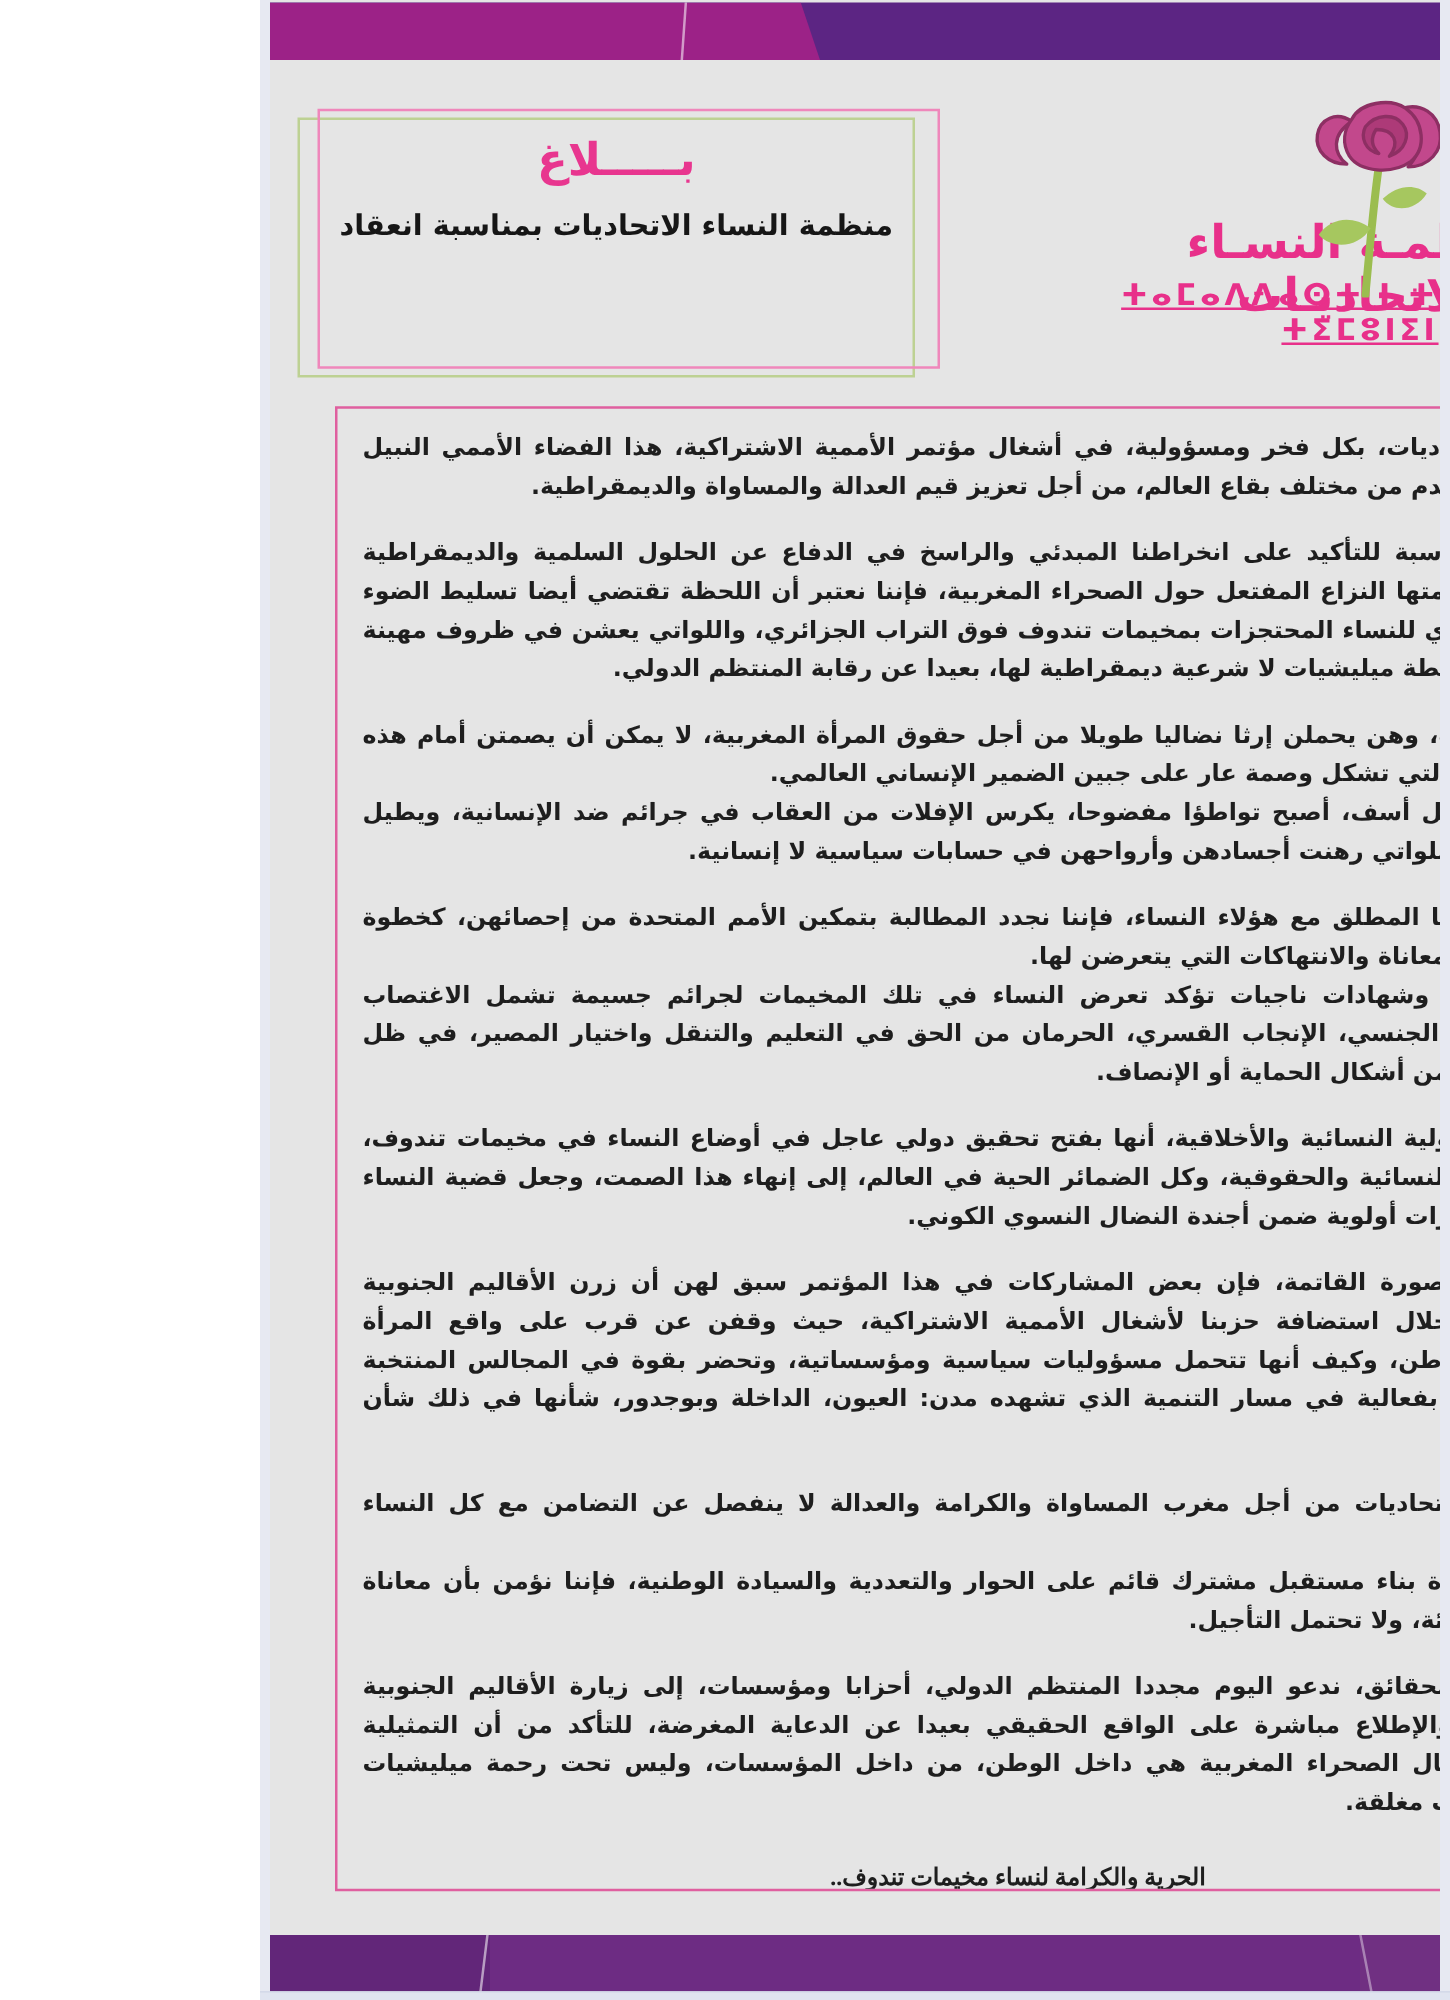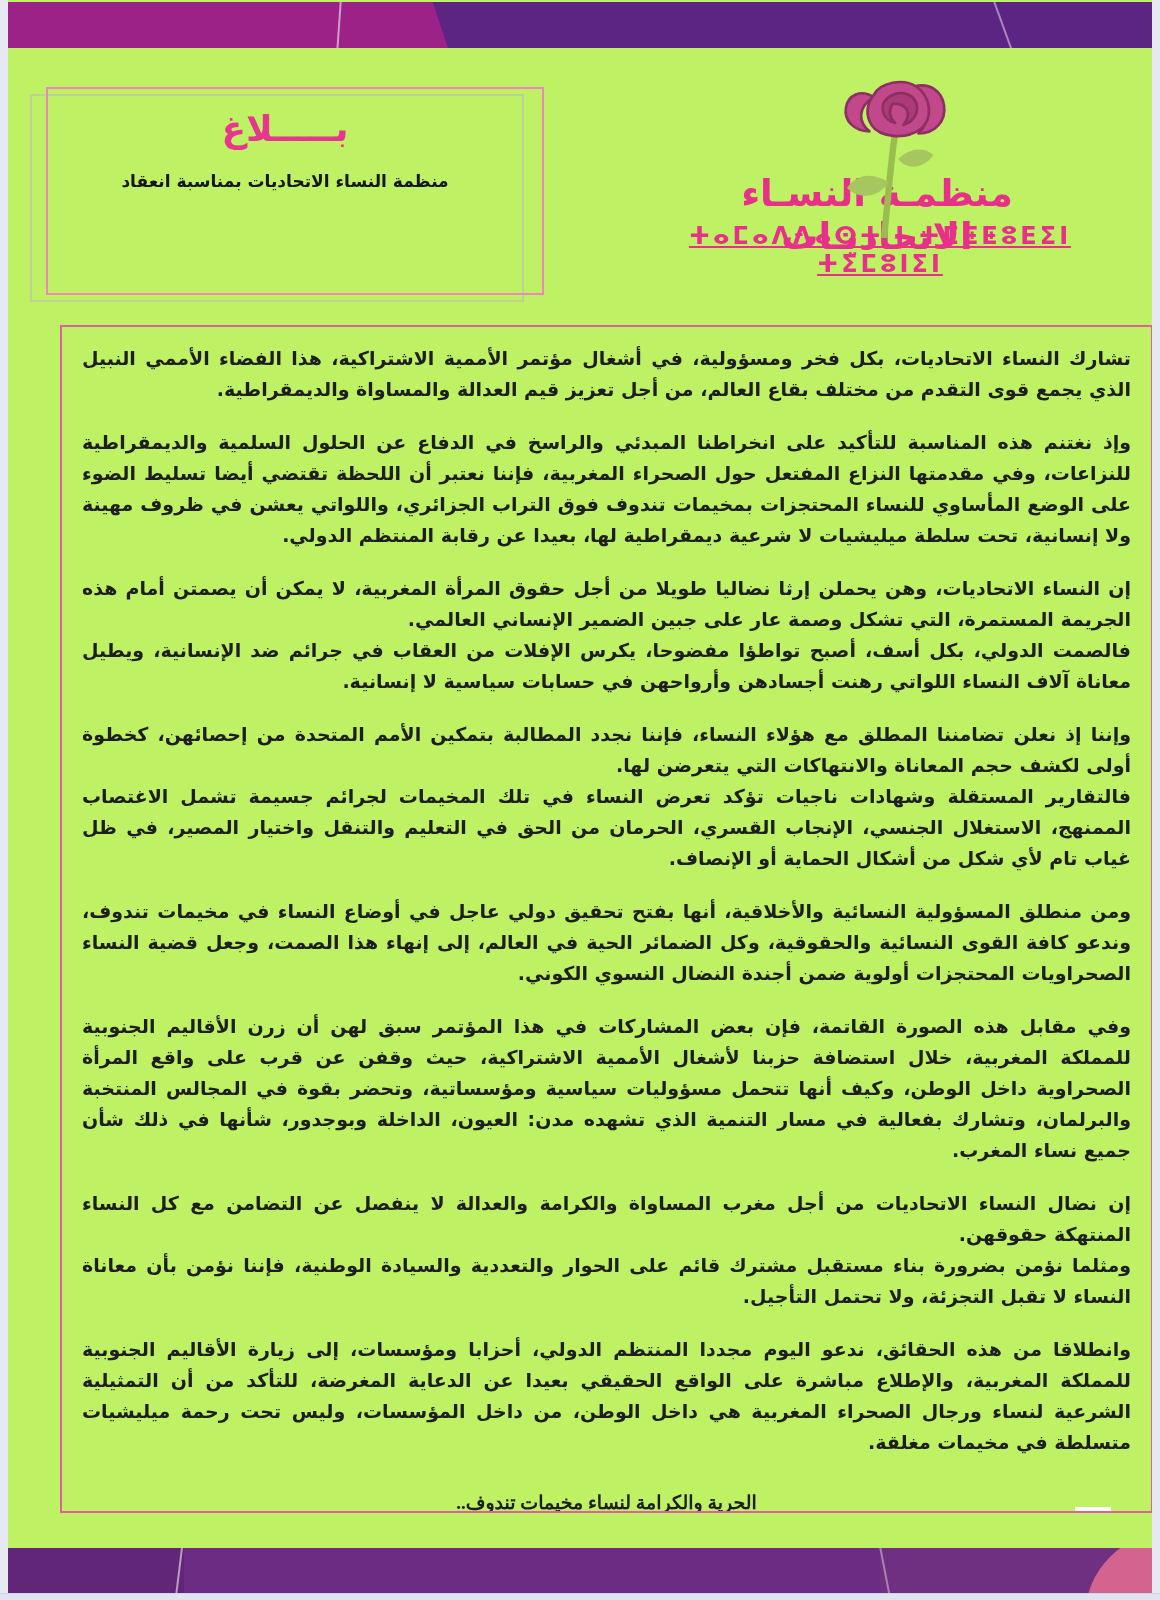--- a/index.html
+++ b/index.html
@@ -1,38 +1,38 @@
 <!DOCTYPE html>
 <html lang="ar" dir="rtl"><head>
 <meta charset="utf-8">
 <style>
   html,body{margin:0;padding:0;background:#ffffff;}
   .page{
-    position:relative;width:1160px;height:1600px;overflow:hidden;
-    background:#bef264;font-family:"DejaVu Sans",sans-serif;direction:rtl;
+    position:relative;width:952px;height:1600px;overflow:hidden;
+    background:#e5e5e5;font-family:"DejaVu Sans",sans-serif;direction:rtl;
   }
   
   .edge{position:absolute;background:#e7e9f2;z-index:30;}
   .edge.left{left:0;top:0;width:8px;height:1600px;}
   .edge.right{right:0;top:0;width:8px;height:1600px;}
   .edge.bottom{left:0;bottom:0;width:1160px;height:6px;background:#e0e4f0;border-top:1px solid #cfd5e6;}
   
   .band-top{position:absolute;left:8px;top:2px;width:1144px;height:46px;background:#5c2583;overflow:hidden;z-index:5;}
   .band-top .magenta{position:absolute;left:0;top:0;width:440px;height:100%;background:#9c2287;
     clip-path:polygon(0 0,96.5% 0,100% 100%,0 100%);}
   .curve{position:absolute;width:2px;background:rgba(255,255,255,.55);border-radius:2px;}
   .band-top .c1{left:330px;top:-6px;height:60px;transform:rotate(4deg);}
   .band-top .c2{left:994px;top:-8px;height:64px;transform:rotate(-20deg);background:rgba(255,255,255,.45);}
   
   .frame{position:absolute;background:transparent;z-index:6;}
   .frame.green{left:30px;top:94px;width:490px;height:204px;border:2px solid #bdd193;}
   .frame.pink{left:46px;top:87px;width:494px;height:204px;border:2px solid #ef87bb;}
   .titlebox{position:absolute;left:40px;top:104px;width:490px;z-index:7;text-align:center;}
   .titlebox .balagh{color:#e8368f;font-size:36px;font-weight:bold;letter-spacing:1px;margin:4px 0 10px;}
-  .titlebox .tline{color:#161616;font-size:17px;font-weight:bold;line-height:45px;}
+  .titlebox .tline{color:#161616;font-size:23px;font-weight:bold;line-height:45px;}
   
   .logo{position:absolute;left:640px;top:60px;width:480px;z-index:7;text-align:center;}
   .logo .name{position:absolute;top:112px;right:8px;width:470px;color:#e8308a;font-size:37px;font-weight:bold;}
   .logo .tifi{position:absolute;top:162px;right:0;width:480px;color:#e8308a;font-size:24px;font-weight:bold;letter-spacing:3px;direction:ltr;text-decoration:underline;}
   .rose{position:absolute;left:200px;top:18px;width:110px;height:160px;z-index:8;}
   
   .mainbox{
     position:absolute;left:35px;top:325px;width:1093px;height:1188px;z-index:6;
     border:2px solid #df5f9f;box-sizing:border-box;
     padding:16px 20px 14px;display:flex;flex-direction:column;overflow:hidden;margin-left:25px;

